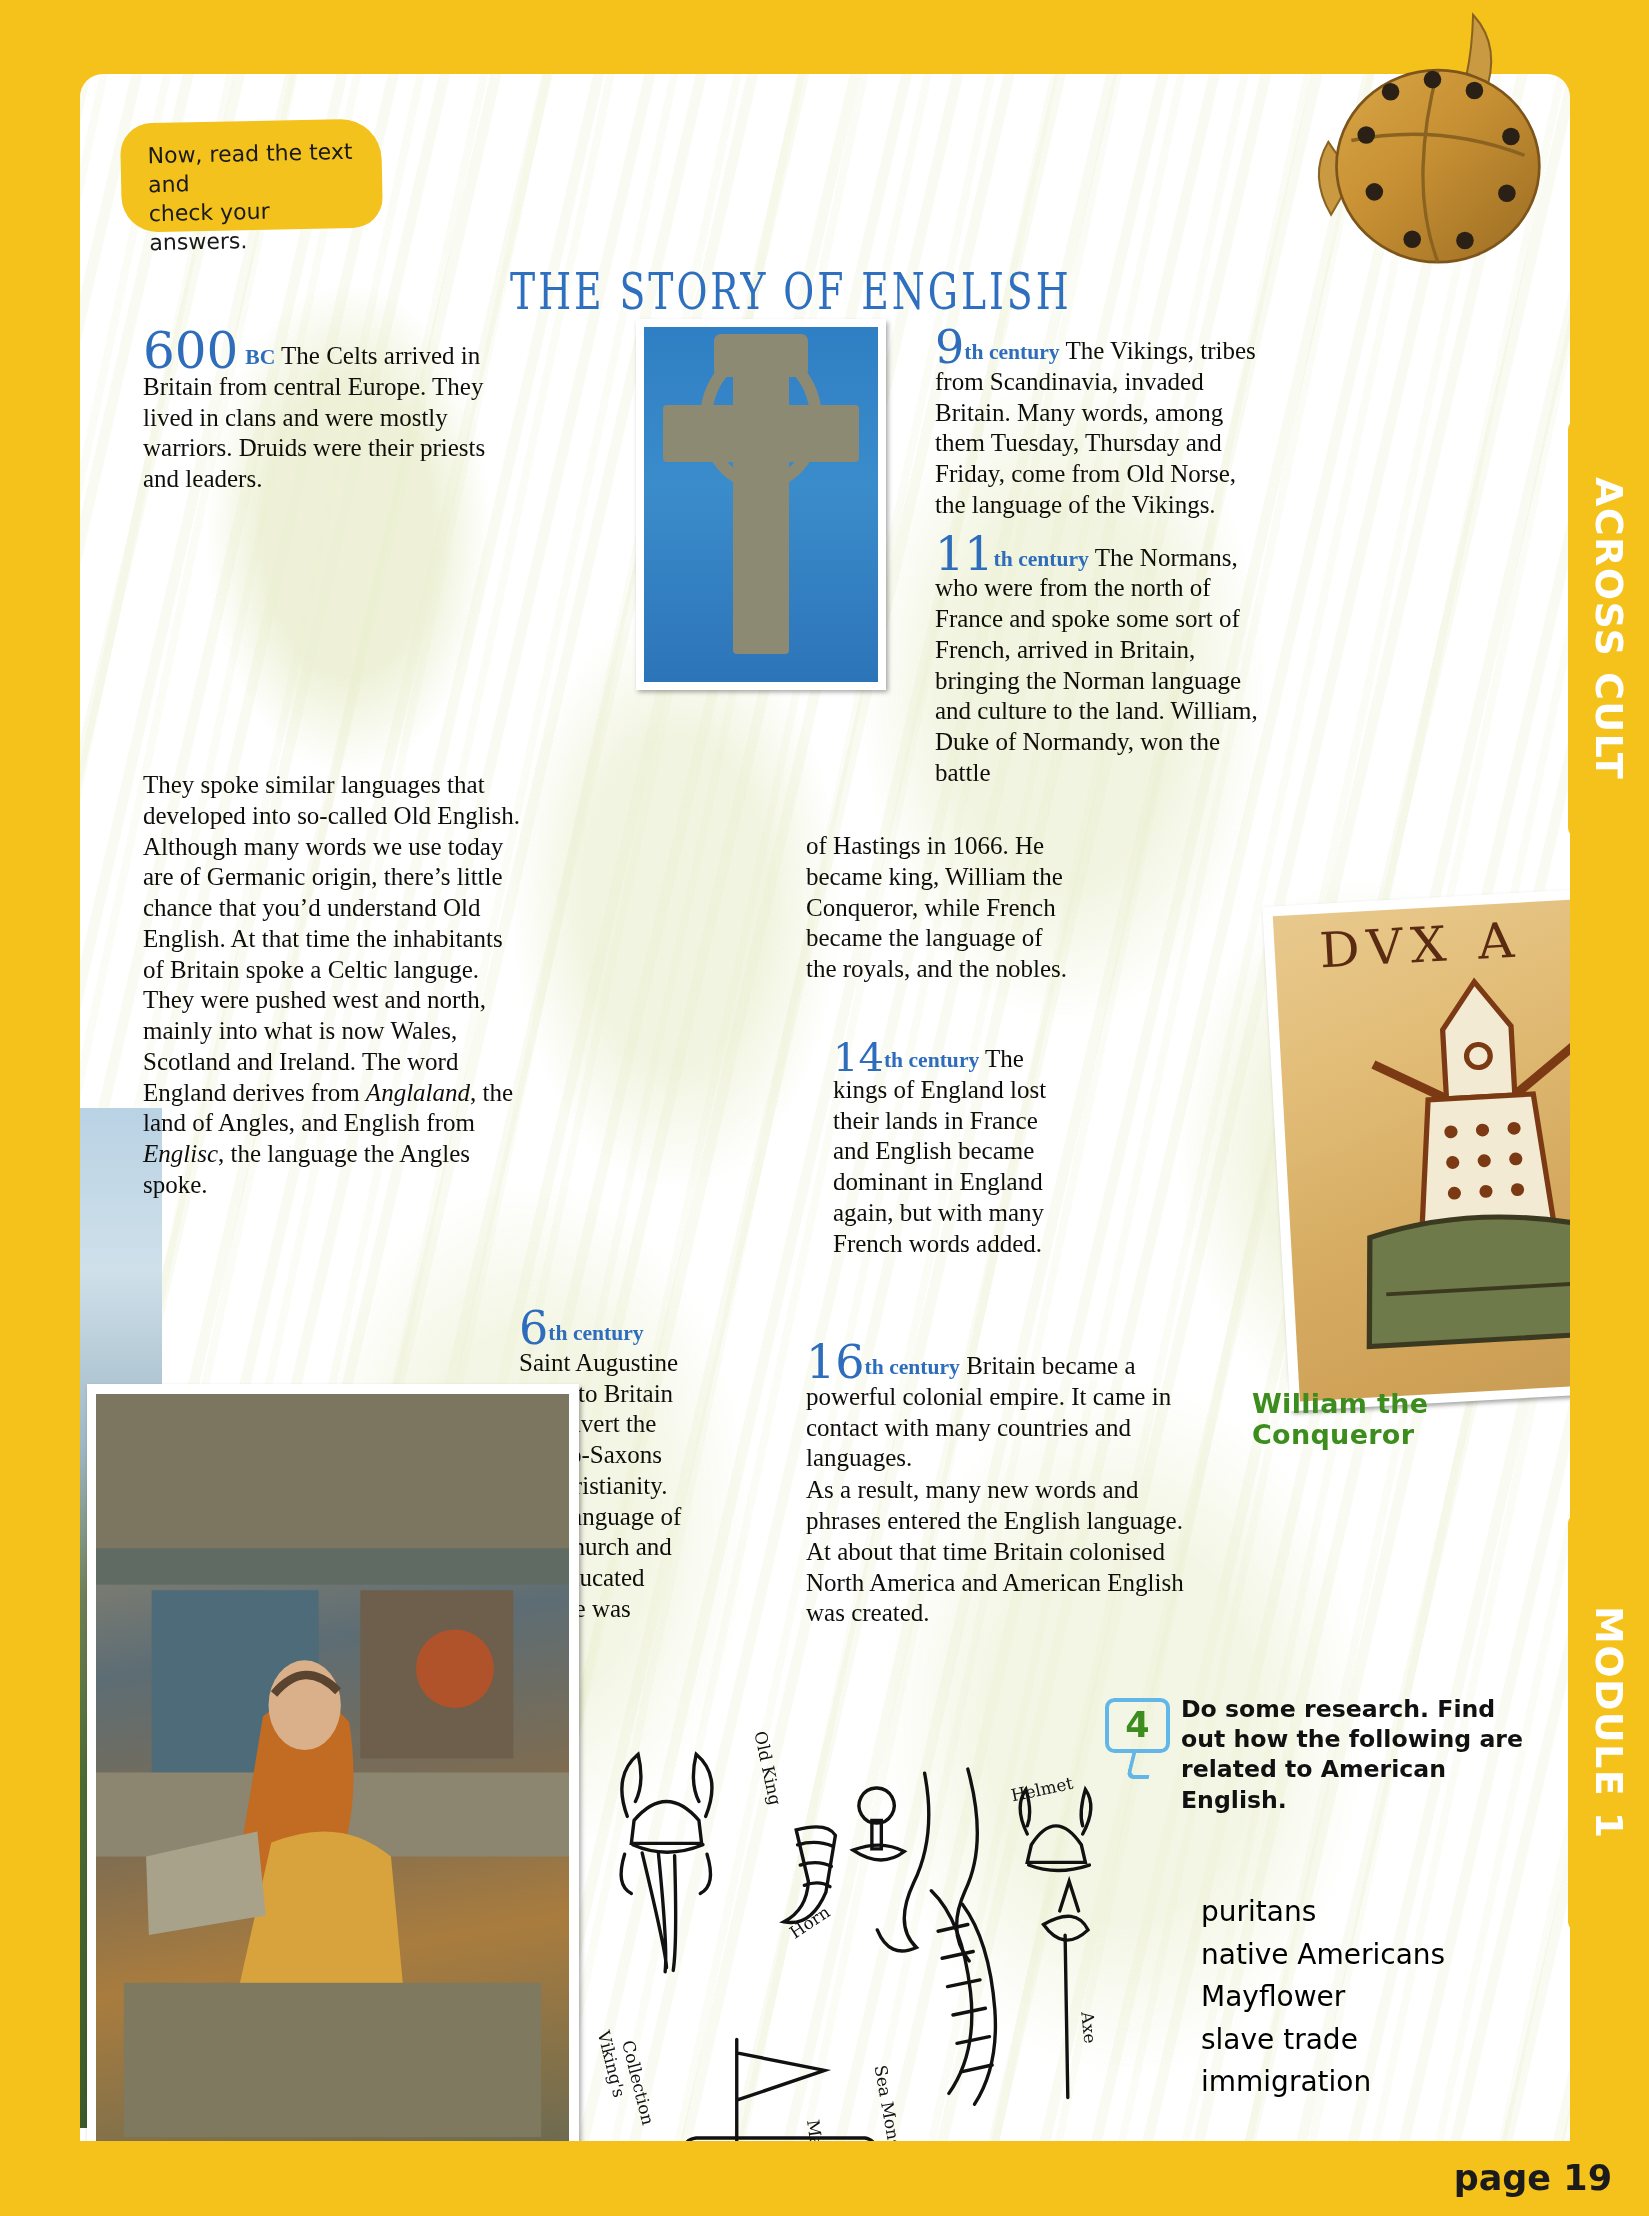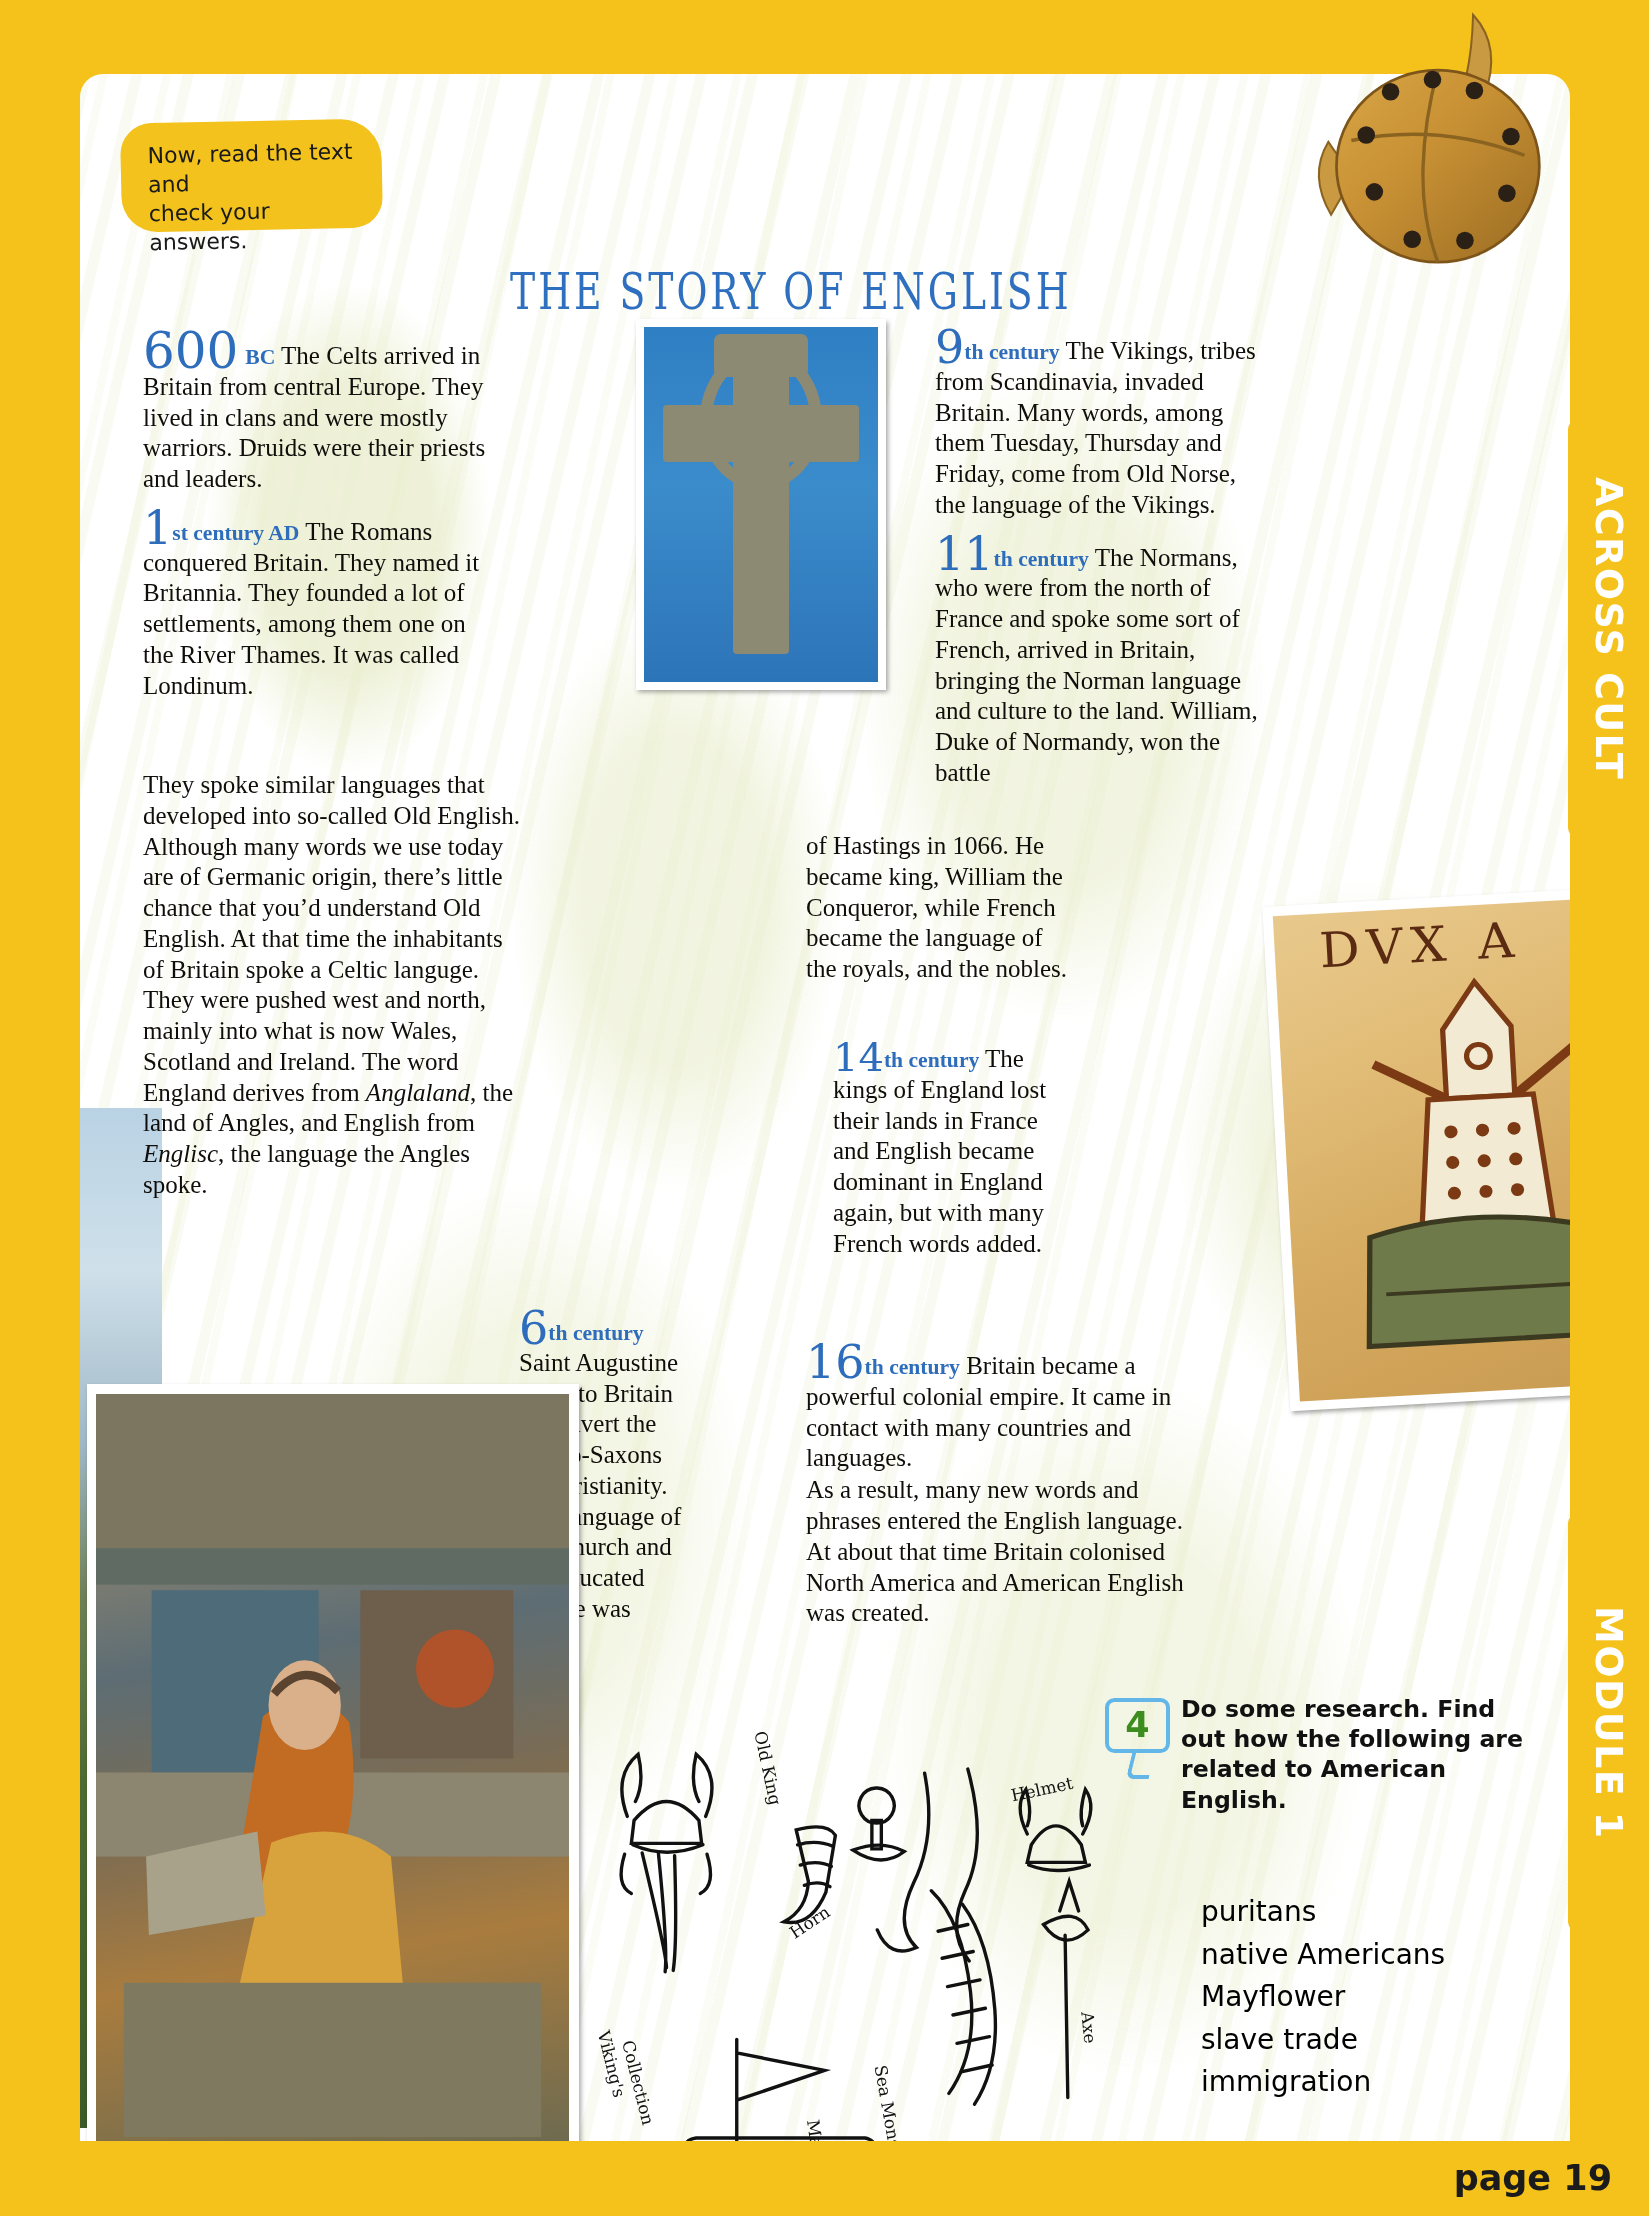--- a/index.html
+++ b/index.html
@@ -148,24 +148,20 @@
       <div class="celt-stone" style="left:8%;top:22%;width:84%;height:16%;border-radius:4px;"></div>
       <div class="celt-stone" style="left:24%;top:6%;width:52%;height:40%;border-radius:50%;background:transparent;border:12px solid #8d8a74;box-sizing:border-box;"></div>
       <div class="celt-stone" style="left:30%;top:2%;width:40%;height:12%;border-radius:6.8px;"></div>
     </div>
   </div>
 
   <div class="col" id="col-left">
     <p class="para">
       <span class="yr yr-num">600</span><span class="yr yr-sup" style="margin-left:6.8px;">BC</span>
       <span>The Celts arrived in Britain from central Europe. They lived in clans and were mostly warriors. Druids were their priests and leaders.</span>
-    </p>
-    <p class="para" style="margin-top:15px;">
-      <span class="yr yr-num" style="font-size:46px;">1</span><span class="yr yr-sup">st century AD</span>
-      <span>The Romans conquered Britain. They named it Britannia. They founded a lot of settlements, among them one on the River Thames. It was called Londinum.</span>
     </p>
   </div>
 
   <div class="col" id="col-left-wide">
     <p class="para"><span>They spoke similar languages that developed into so-called Old English. Although many words we use today are of Germanic origin, there’s little chance that you’d understand Old English. At that time the inhabitants of Britain spoke a Celtic languge. They were pushed west and north, mainly into what is now Wales, Scotland and Ireland. The word England derives from </span><em>Anglaland</em><span>, the land of Angles, and English from </span><em>Englisc</em><span>, the language the Angles spoke.</span></p>
   </div>
 
   <div class="col" id="col-mid">
     <p class="para">
       <span class="yr yr-num" style="font-size:46px;">6</span><span class="yr yr-sup">th century</span>
@@ -220,20 +216,21 @@
             <circle cx="174" cy="200" r="5"></circle>
           <circle cx="126" cy="224" r="5"></circle>
             <circle cx="150" cy="224" r="5"></circle>
             <circle cx="174" cy="224" r="5"></circle>
         </g>
         <path d="M60 255 Q150 230 250 262 L255 340 L55 340 Z" fill="#6f7a4a" stroke="#3b3a20" stroke-width="4"></path>
         <path d="M70 300 L240 300" stroke="#3b3a20" stroke-width="3"></path>
       </svg>
     </div>
   </div>
+  <div class="caption" id="cap-william">William the Conqueror</div>
 
   <div class="photo" id="img-augustine">
     <div class="inner">
       <svg viewBox="0 0 340 540" width="100%" height="100%" preserveAspectRatio="none">
         <rect x="0" y="0" width="340" height="120" fill="#7c7560"></rect>
         <rect x="0" y="110" width="340" height="26" fill="#5f6b63"></rect>
         <rect x="40" y="140" width="120" height="130" fill="#4d6b79"></rect>
         <rect x="190" y="140" width="110" height="120" fill="#6e5f4c"></rect>
         <circle cx="258" cy="196" r="28" fill="#b0532a"></circle>
         <rect x="0" y="270" width="340" height="60" fill="#8c8570"></rect>

